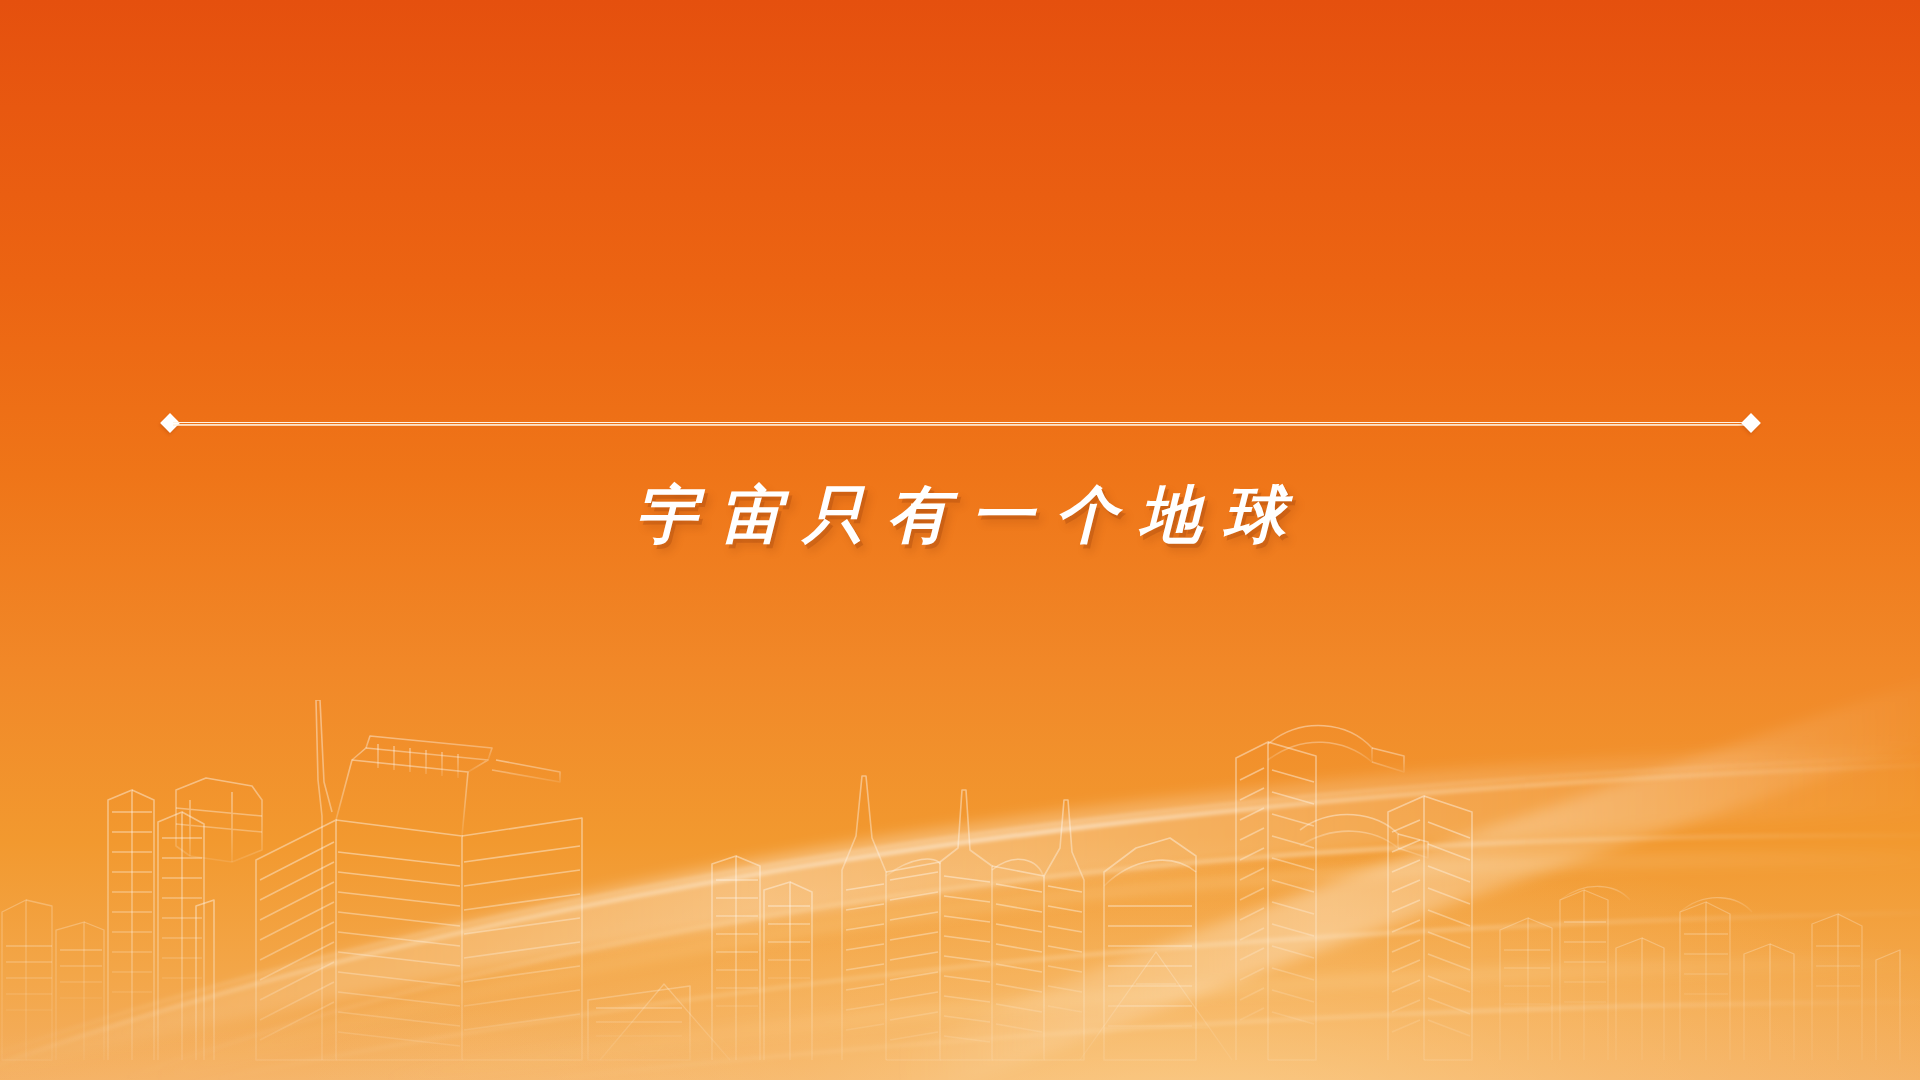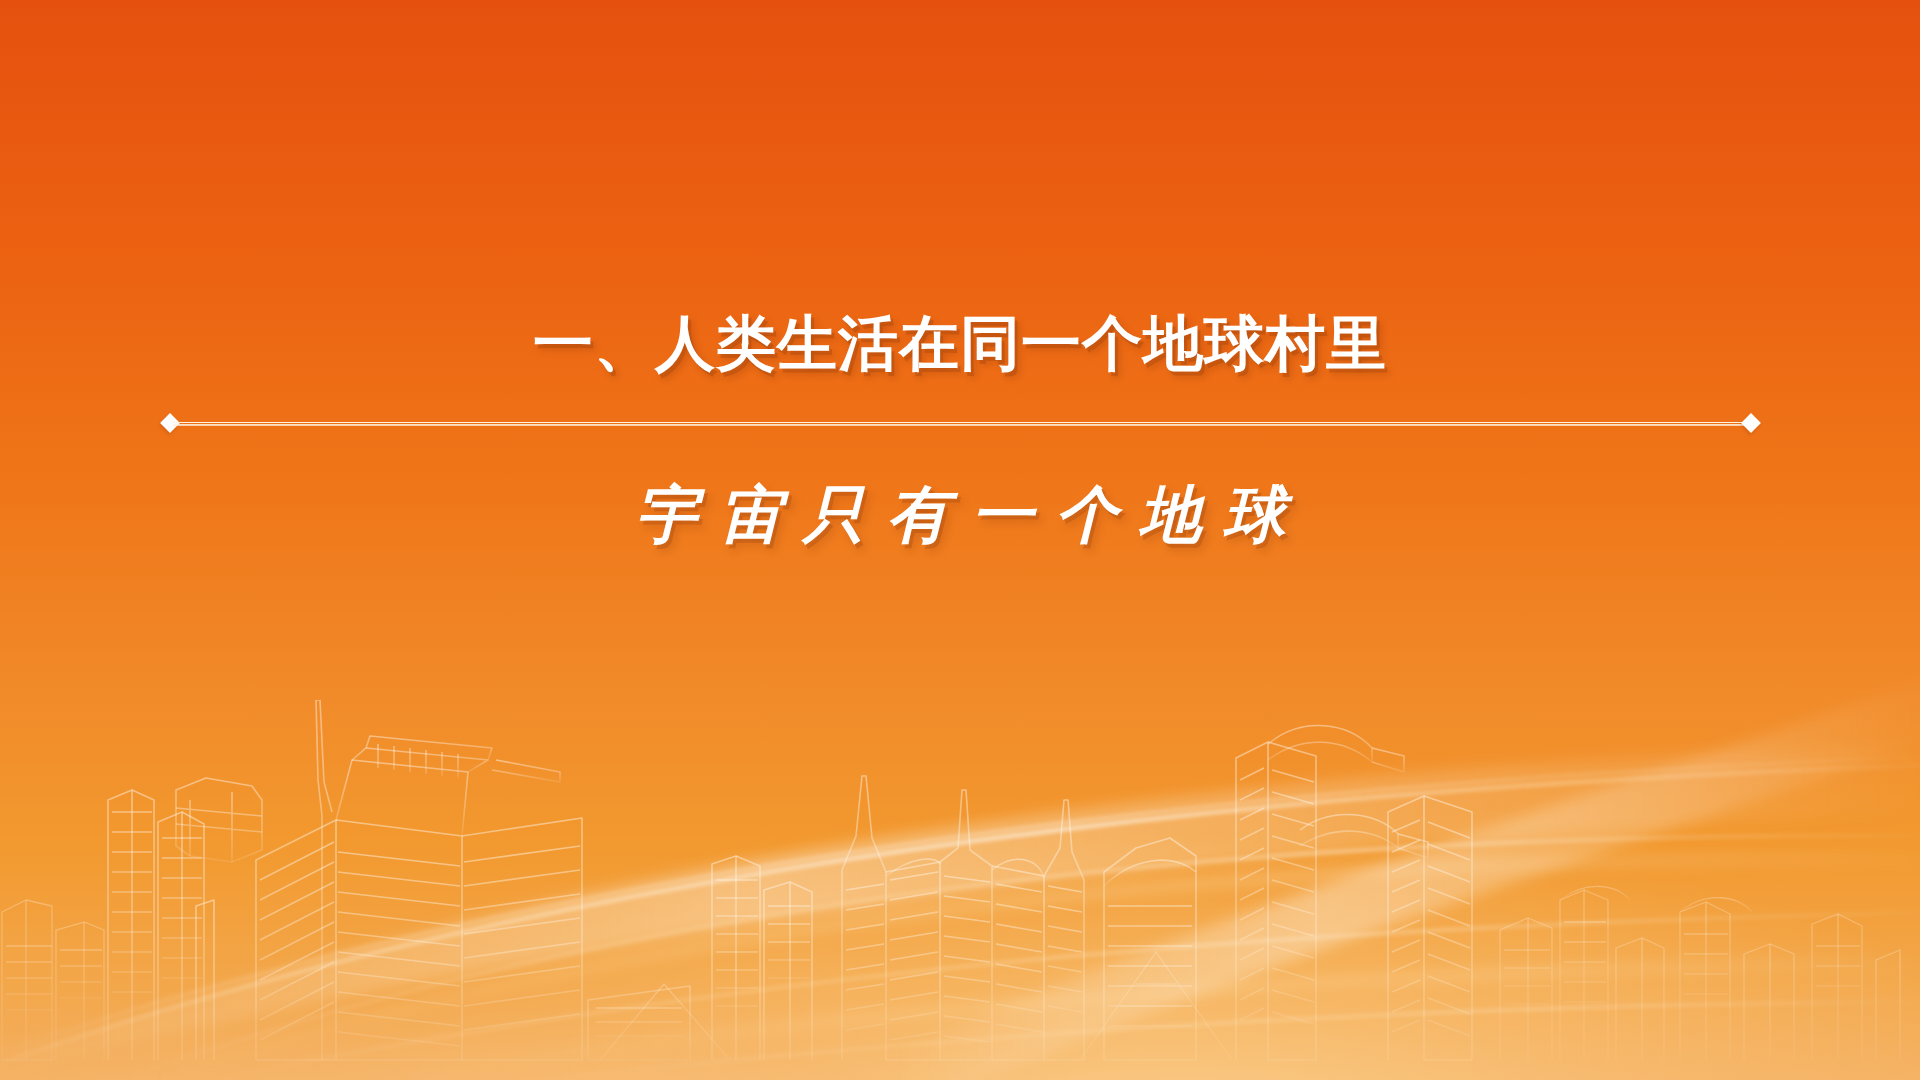--- a/index.html
+++ b/index.html
@@ -351,23 +351,20 @@
       <path d="M 150 1080 C 600 936 1180 848 1960 860" fill="none" stroke="url(#rib3)" stroke-width="5.5" filter="url(#softBlurBig)"></path>
 
       <path d="M 210 1080 C 680 986 1180 926 1960 912" fill="none" stroke="url(#rib2)" stroke-width="2.2" filter="url(#softBlur)"></path>
       <path d="M 380 1080 C 800 1014 1320 968 1960 962" fill="none" stroke="url(#rib3)" stroke-width="4" filter="url(#softBlurBig)"></path>
       <path d="M 540 1080 C 940 1036 1420 1002 1960 1002" fill="none" stroke="url(#rib2)" stroke-width="1.6" filter="url(#softBlur)"></path>
 
       <path d="M 900 1080 C 1260 930 1560 836 1960 700" fill="none" stroke="url(#rib4)" stroke-width="60" filter="url(#softBlurBig)"></path>
     </svg>
   </div>
 
-  <div id="title-block">
-    <span id="main-title">一、人类生活在同一个地球村里</span>
-  </div>
 
   <div id="divider">
     <span class="gem gem-left"></span>
     <span class="rule"></span>
     <span class="rule-lower"></span>
     <span class="gem gem-right"></span>
   </div>
 
   <div id="calligraphy">
     <div class="calli-line">宇宙只有一个地球</div>

